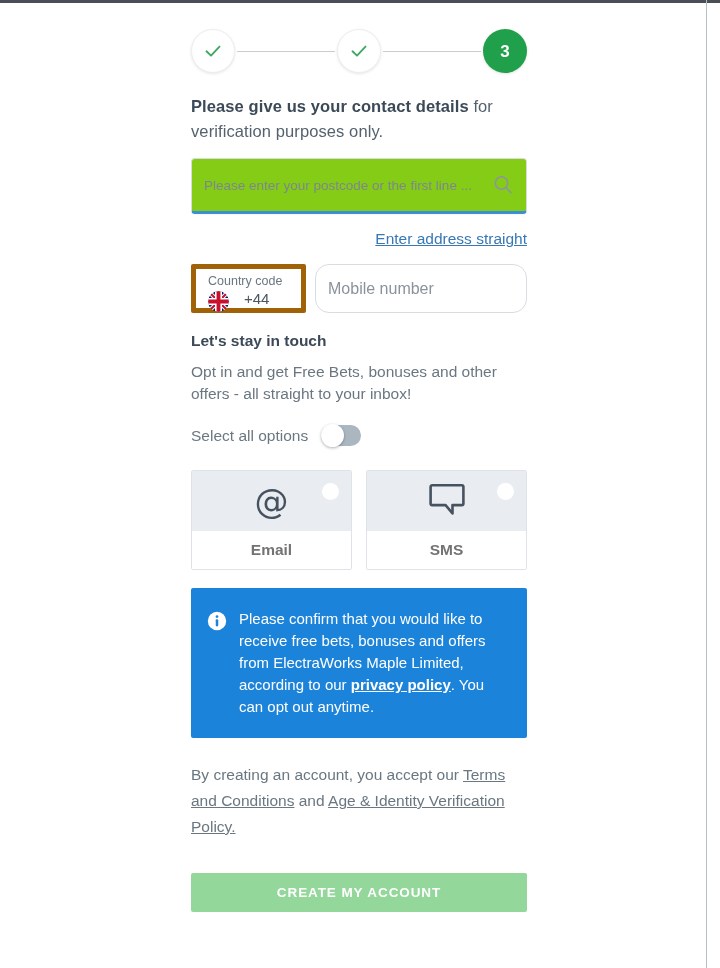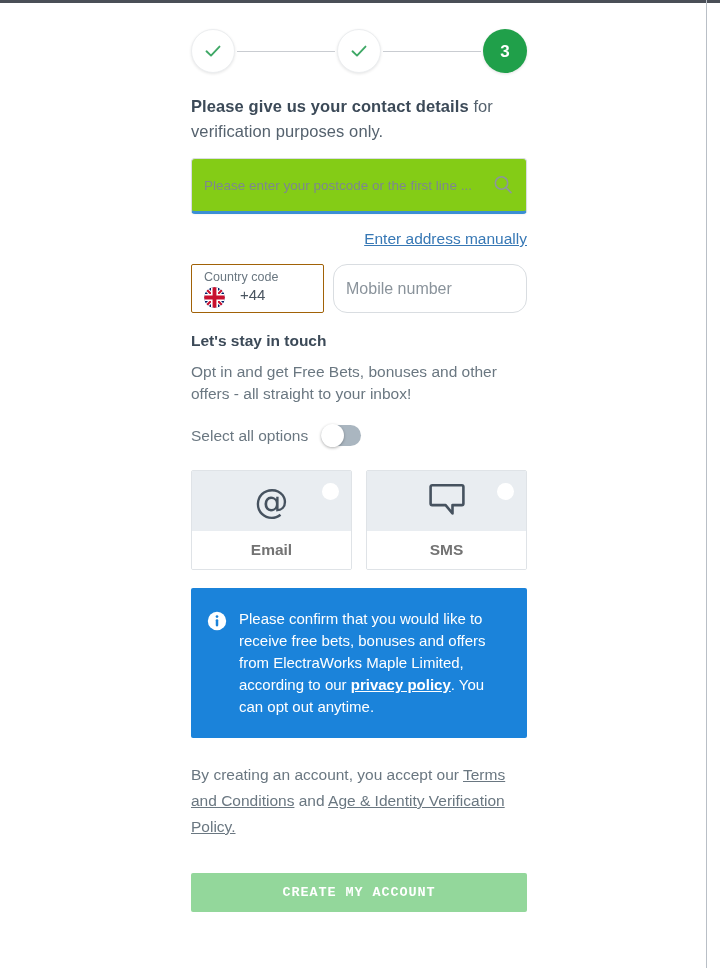--- a/index.html
+++ b/index.html
@@ -139,22 +139,22 @@
   }
 
   
   .phone-row {
     display: flex;
     margin-top: 16px;
     gap: 9px;
   }
   .country-box {
     position: relative;
-    width: 133px; height: 49px;
-    border: 1px solid #a16207;
+    width: 115px; height: 49px;
+    border: 5px solid #a16207;
     border-radius: 2px;
     background: #ffffff;
     cursor: pointer;
   }
   .country-label {
     position: absolute;
     left: 12px; top: 5px;
     font-size: 12.5px;
     color: #6a7781;
   }
@@ -307,21 +307,21 @@
   
   .cta {
     display: block;
     width: 100%;
     height: 39px;
     margin-top: 33px;
     border: 0;
     border-radius: 2px;
     background: #93d79b;
     color: #ffffff;
-    font-family: Liberation Mono, monospace;
+    font-family: Liberation Sans, sans-serif;
     font-size: 13.5px;
     font-weight: bold;
     letter-spacing: .9px;
     cursor: pointer;
   }
 
   .footer {
     text-align: center;
     margin-top: 31px;
     font-size: 15.5px;
@@ -370,21 +370,21 @@
       <input class="search-input" type="text" placeholder="Please enter your postcode or the first line ..." value="" style="">
       <span class="search-icon">
         <svg width="24" height="24" viewBox="0 0 24 24" aria-hidden="true">
           <circle cx="10.5" cy="10" r="6.2" fill="none" stroke="#8d959d" stroke-width="1.6"></circle>
           <line x1="15" y1="14.6" x2="20" y2="19.6" stroke="#8d959d" stroke-width="1.6" stroke-linecap="round"></line>
         </svg>
       </span>
     </div>
 
     <div class="manual-row">
-      <span class="manual-link">Enter address manually</span>
+      <span class="manual-link">Enter address straight</span>
     </div>
 
     <div class="phone-row">
       <div class="country-box">
         <span class="country-label">Country code</span>
         <span class="flag">
           <svg width="21" height="21" viewBox="0 0 60 60" aria-hidden="true">
             <defs>
               <clipPath id="circ">
                   <circle cx="30" cy="30" r="30"></circle>

